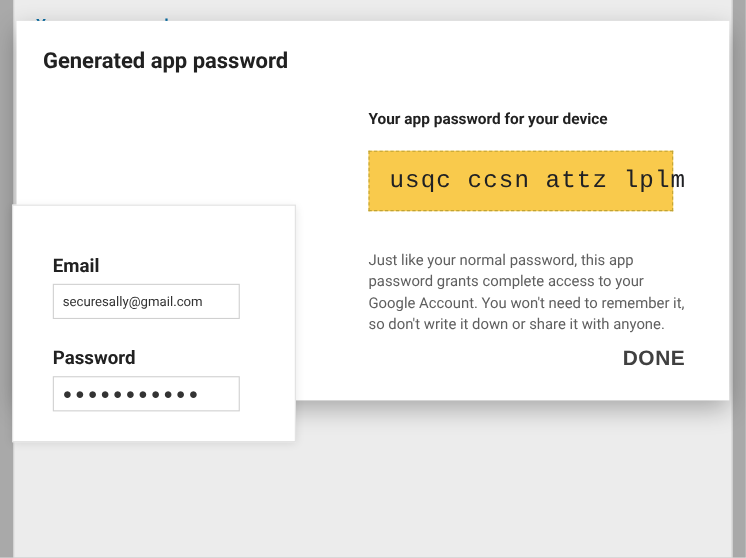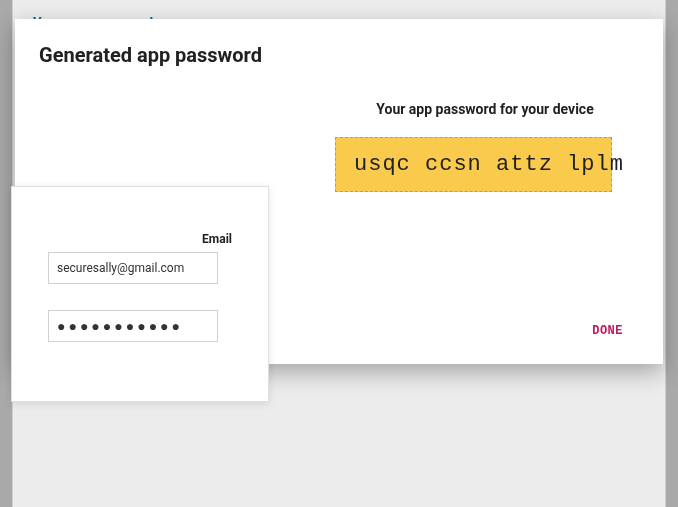--- a/index.html
+++ b/index.html
@@ -46,26 +46,25 @@
     left: -4px;
     top: 167px;
     width: 258px;
     height: 216px;
     background: #fff;
     border: 1px solid #e0e0e0;
     box-shadow: 0 2px 8px rgba(0,0,0,0.1);
     padding: 45px 36px 20px 36px;
   }
   .form-label {
-    font-size: 12px;
+    font-size: 17px;
     font-weight: 700;
     color: #212121;
     display: block;
     margin-bottom: 6px;
-    text-align: right;
   }
   .form-input {
     width: 170px;
     height: 32px;
     border: 1px solid #d0d0d0;
     font-size: 12px;
     color: #333;
     padding: 2px 8px;
     font-family: inherit;
     margin-bottom: 26px;
@@ -79,21 +78,20 @@
     align-items: center;
     letter-spacing: 3px;
     font-size: 14px;
     color: #333;
   }
   .right-col {
     position: absolute;
     left: 320px;
     top: 82px;
     width: 300px;
-    text-align: center;
   }
   .subhead {
     font-size: 14px;
     font-weight: 700;
     color: #212121;
     margin-bottom: 20px;
   }
   .app-password-box {
     background: #f9ca4c;
     border: 1px dashed #bfa335;
@@ -119,53 +117,55 @@
     line-height: 19.5px;
     color: #5f5f5f;
     width: 296px;
   }
   .done-row {
     position: absolute;
     right: 26px;
     bottom: 18px;
   }
   .done-btn {
-    font-size: 12px;
+    font-size: 19px;
     font-weight: 700;
-    color: #be185d;
+    color: #404040;
     letter-spacing: 0.5px;
     background: none;
     border: none;
     padding: 8px 14px;
     cursor: pointer;
-    font-family: Liberation Mono, monospace;
+    font-family: Liberation Sans, sans-serif;
   }
 </style>
 </head>
 <body>
 
 <div class="bg-panel">
   <div class="bg-header">Your app passwords</div>
 </div>
 
 <div class="dialog">
   <div class="dialog-title">Generated app password</div>
 
   <div class="form-card">
     <label class="form-label">Email</label>
     <input class="form-input" type="text" value="securesally@gmail.com" style="">
+    <label class="form-label">Password</label>
     <div class="password-dots">●●●●●●●●●●●</div>
   </div>
 
   <div class="right-col">
     <div class="subhead">Your app password for your device</div>
     <div class="app-password-box">
       <span class="app-password-text">usqc ccsn attz lplm</span>
     </div>
     <div class="howto-body">
       <br>
+      <span>Just like your normal password, this app password grants complete access to your Google Account. You won't need to remember it, so don't write it down or share it with anyone.</span>
     </div>
   </div>
 
   <div class="done-row">
     <button class="done-btn">DONE</button>
   </div>
 </div>
 
 </body></html>

